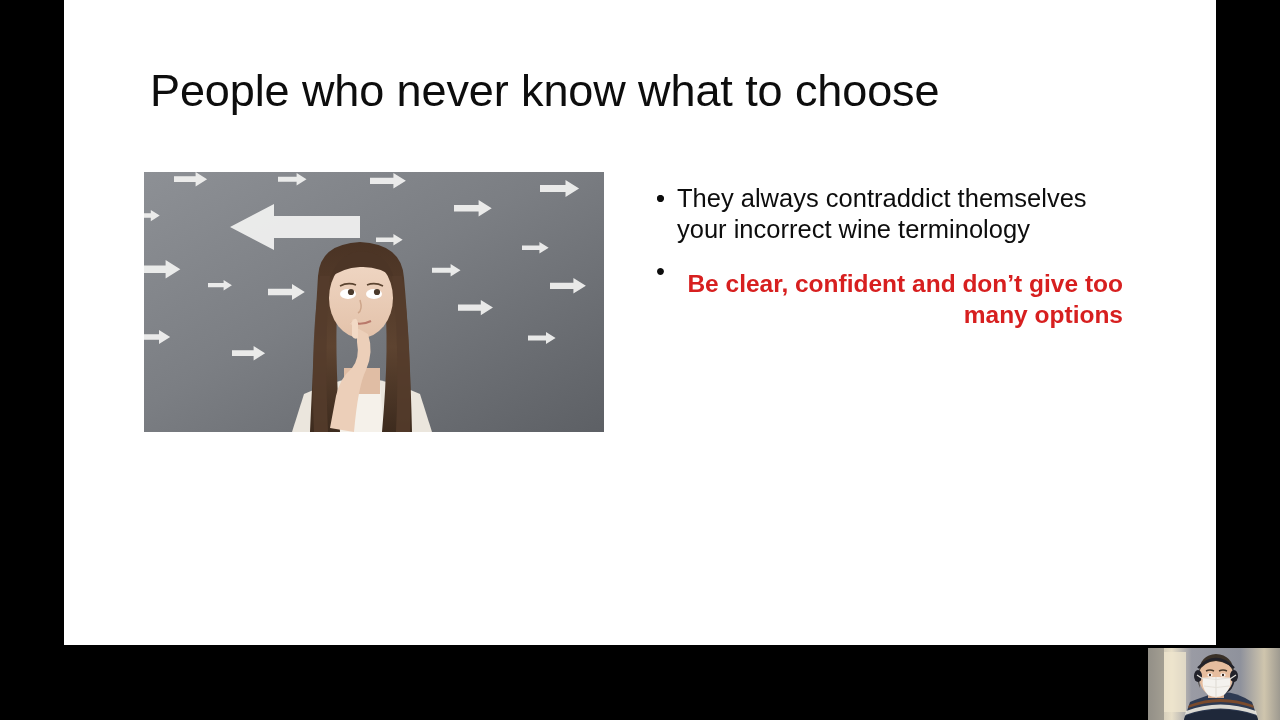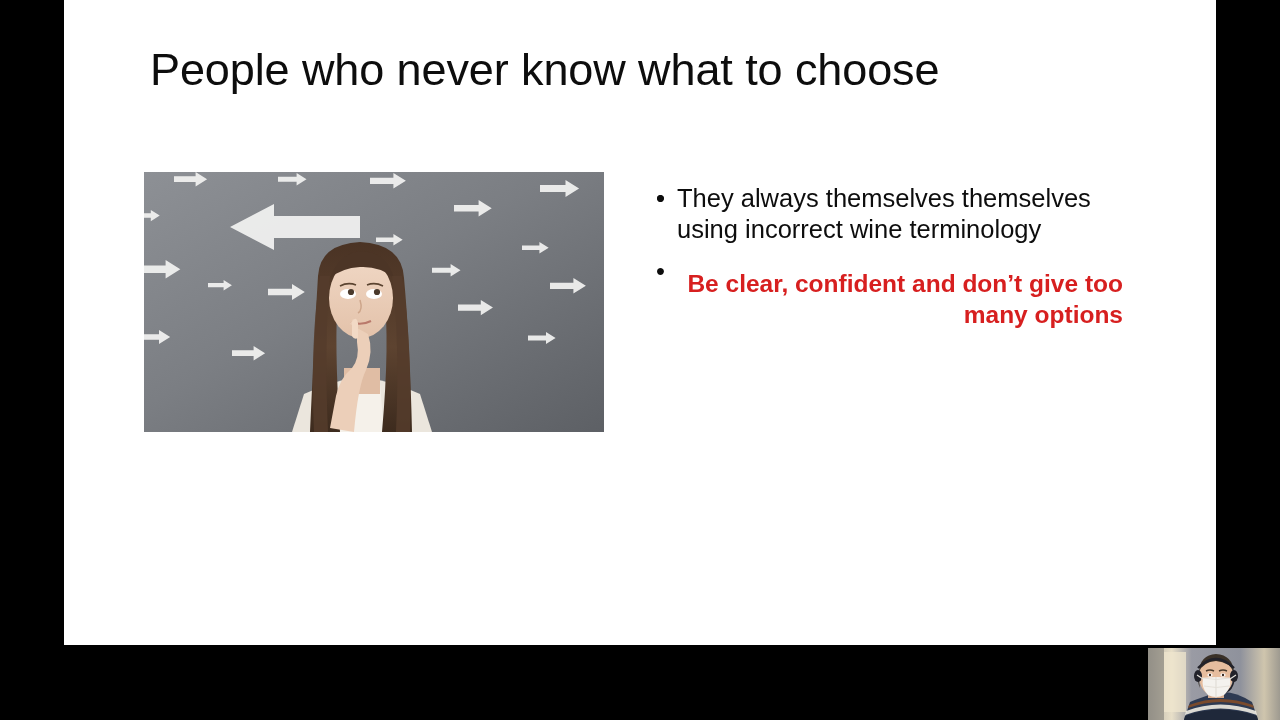--- a/index.html
+++ b/index.html
@@ -26,21 +26,21 @@
     top: 0px;
     width: 1152px;
     height: 645px;
     background: #ffffff;
     overflow: hidden;
   }
 
   #slide-title {
     position: absolute;
     left: 86px;          
-    top: 46px;
+    top: 67px;
     width: 1000px;
     font-size: 45px;
     line-height: 1.05;
     font-weight: 400;
     color: #0d0d0d;
     letter-spacing: -0.1px;
     white-space: nowrap;
   }
 
   
@@ -197,21 +197,21 @@
     </div>
 
     <div id="content-col">
 
       <ul class="bullets">
         <li>
           <span class="dot">•</span>
         </li>
         <li>
           <span class="dot">•</span>
-          <span>They always themselves themselves using incorrect wine terminology</span>
+          <span>They always contraddict themselves your incorrect wine terminology</span>
         </li>
         <li>
           <span class="dot">•</span>
         </li>
       </ul>
 
       <p class="emphasis first">Be clear, confident and don’t give too many options</p>
 
 
     </div>

